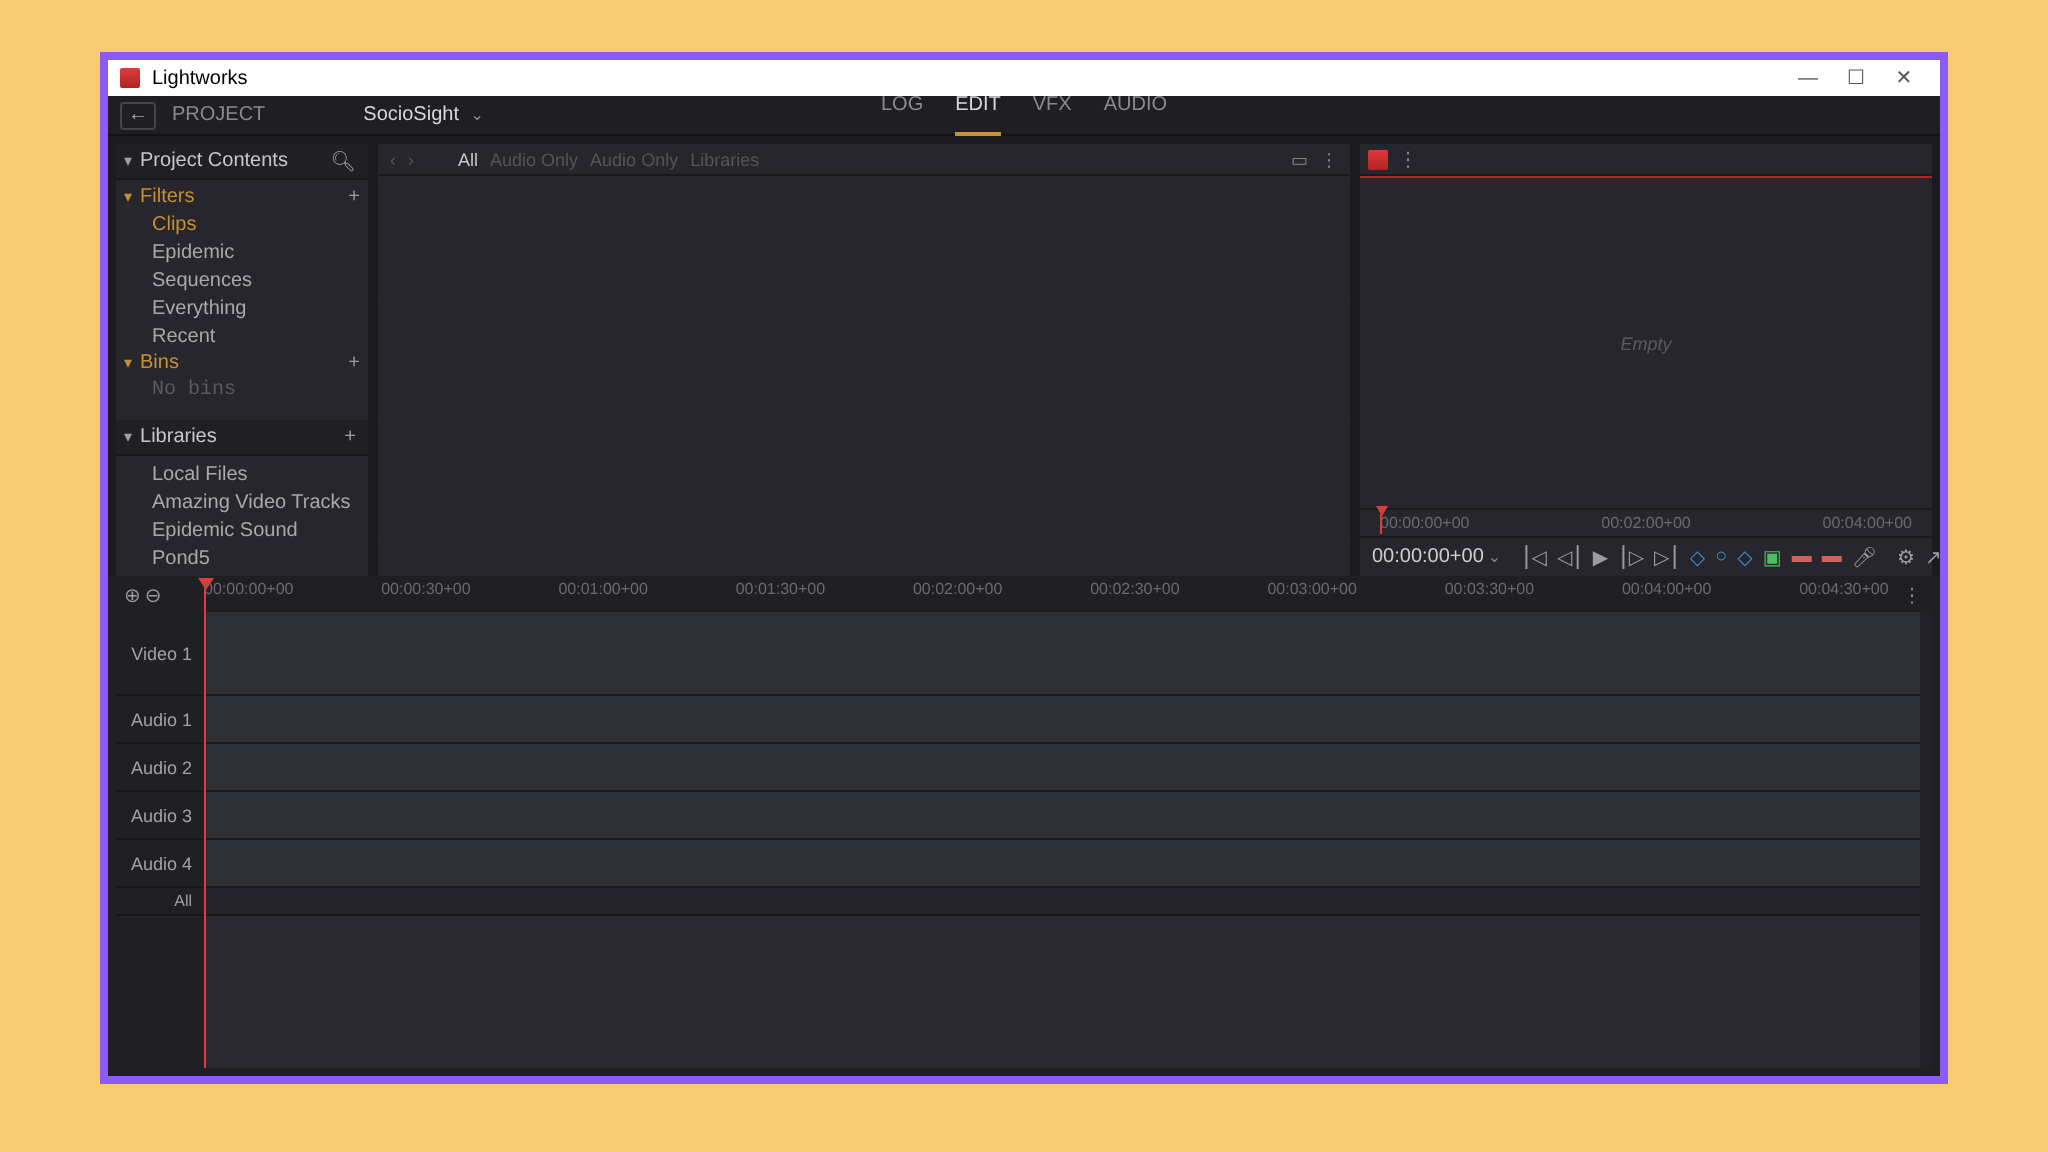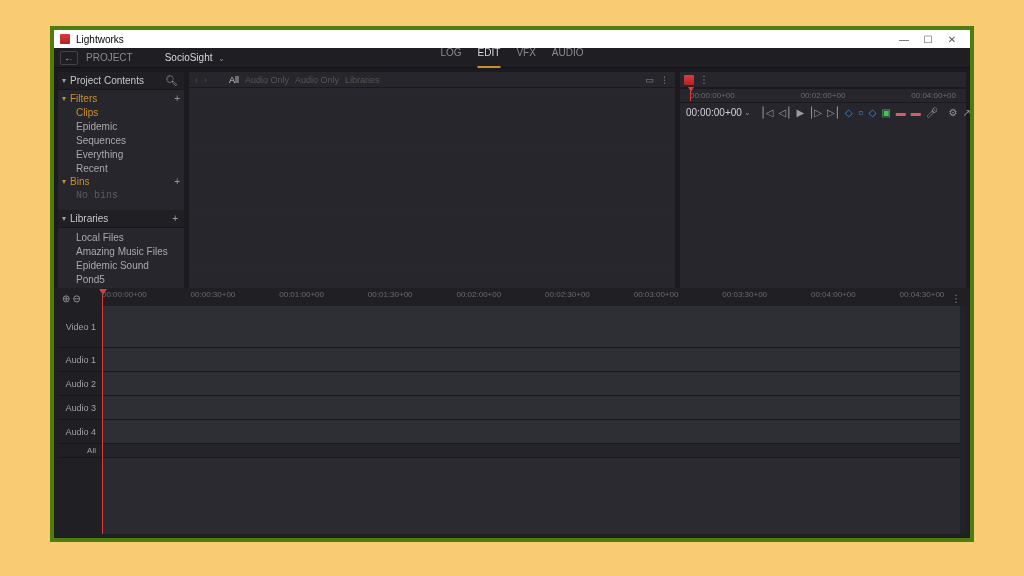--- a/index.html
+++ b/index.html
@@ -8,21 +8,21 @@
     font-family: -apple-system, "Segoe UI", Arial, sans-serif;
     font-size: 10px;
     color: #a8a8ad;
     width: 1024px;
     height: 576px;
     overflow: hidden;
     padding: 26px 50px 34px;
   }
   .outer-border {
     width: 100%; height: 100%;
-    border: 4px solid #4d7c0f;
+    border: 4px solid #8b5cf6;
     display: flex; flex-direction: column;
   }
   .win-titlebar {
     height: 18px;
     background: #fff;
     display: flex; align-items: center;
     padding: 0 6px;
     font-size: 10px; color: #000;
   }
   .win-titlebar .logo {
@@ -43,21 +43,21 @@
     border-bottom: 1px solid #121214;
     display: flex; align-items: center;
     padding: 0 6px;
   }
   .back-btn {
     width: 18px; height: 14px;
     display: flex; align-items: center; justify-content: center;
     border: 1px solid #444; border-radius: 2px;
     margin-right: 8px;
   }
-  .proj-label { color: #8a8a8f; margin-right: 6px; font-size: 10px;}
+  .proj-label { color: #8a8a8f; margin-right: 23px; font-size: 10px;}
   .proj-name { color: #d8d8dc; font-size: 10px; margin-left: 26px;}
   .proj-caret { margin-left: 3px; font-size: 8px; color: #8a8a8f; }
   .main-tabs {
     position: absolute; left: 50%; transform: translateX(-50%);
     display: flex; gap: 16px;
     font-size: 10px;
   }
   .main-tab { color: #8a8a8f; padding-bottom: 8px; }
   .main-tab.active { color: #d8d8dc; border-bottom: 2px solid #c89030; }
   .top-toolbar { position: relative; }
@@ -268,21 +268,21 @@
             <div class="tree-item dim">No bins</div>
           </div>
           <div class="sidebar-fill"></div>
           <div class="panel-header lib-header">
             <span class="chev">▾</span>
             <span class="title">Libraries</span>
             <span class="icn">+</span>
           </div>
           <div class="tree-group">
             <div class="tree-item">Local Files</div>
-            <div class="tree-item">Amazing Music Files</div>
+            <div class="tree-item">Amazing Video Tracks</div>
             <div class="tree-item">Epidemic Sound</div>
             <div class="tree-item">Pond5</div>
           </div>
         </div>
 
         <div class="content-panel">
           <div class="content-header">
             <span class="nav-arrow">‹</span>
             <span class="nav-arrow">›</span>
             <span style="width:10px"></span>
@@ -294,20 +294,23 @@
             <span class="right-icn">▭</span>
             <span class="right-icn">⋮</span>
           </div>
           <div class="content-grid"></div>
         </div>
 
         <div class="sequence-panel">
           <div class="seq-header">
             <div class="seq-badge"></div>
             <span class="seq-dots">⋮</span>
+          </div>
+          <div class="viewer">
+            <span class="viewer-empty">Empty</span>
           </div>
           <div class="viewer-ruler">
             <div class="marker"></div>
             <div class="rline"></div>
             <span>00:00:00+00</span>
             <span>00:02:00+00</span>
             <span>00:04:00+00</span>
           </div>
           <div class="transport">
             <span class="tc-display">

